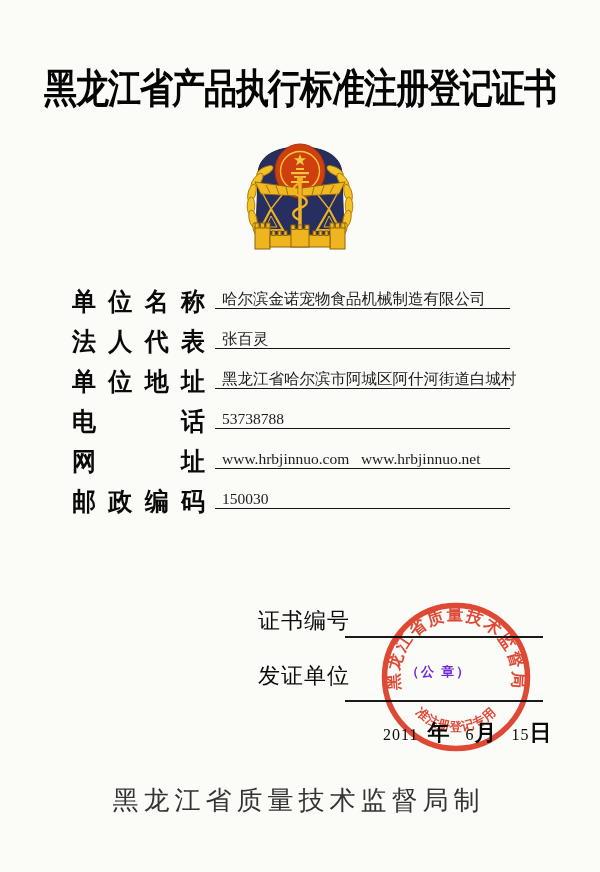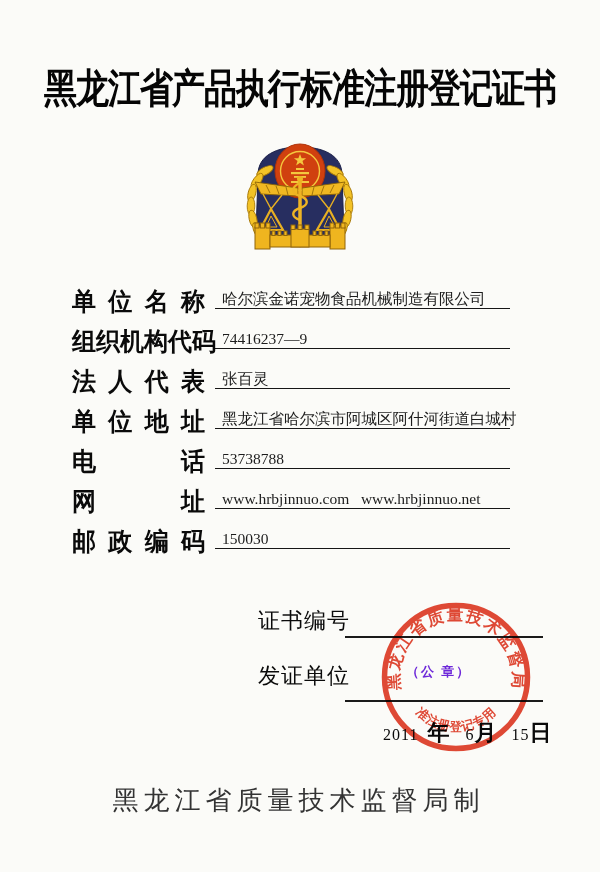--- a/index.html
+++ b/index.html
@@ -181,26 +181,20 @@
   </div>
 
   <div class="form">
     <div class="frow">
       <div class="flabel">单位名称</div>
       <div class="fvaluebox">
           <span class="fvalue">哈尔滨金诺宠物食品机械制造有限公司</span>
         </div>
     </div>
     <div class="frow">
-      <div class="flabel">组织机构代码</div>
-      <div class="fvaluebox">
-          <span class="fvalue">74416237—9</span>
-        </div>
-    </div>
-    <div class="frow">
       <div class="flabel">法人代表</div>
       <div class="fvaluebox">
           <span class="fvalue">张百灵</span>
         </div>
     </div>
     <div class="frow">
       <div class="flabel">单位地址</div>
       <div class="fvaluebox">
           <span class="fvalue">黑龙江省哈尔滨市阿城区阿什河街道白城村</span>
         </div>

